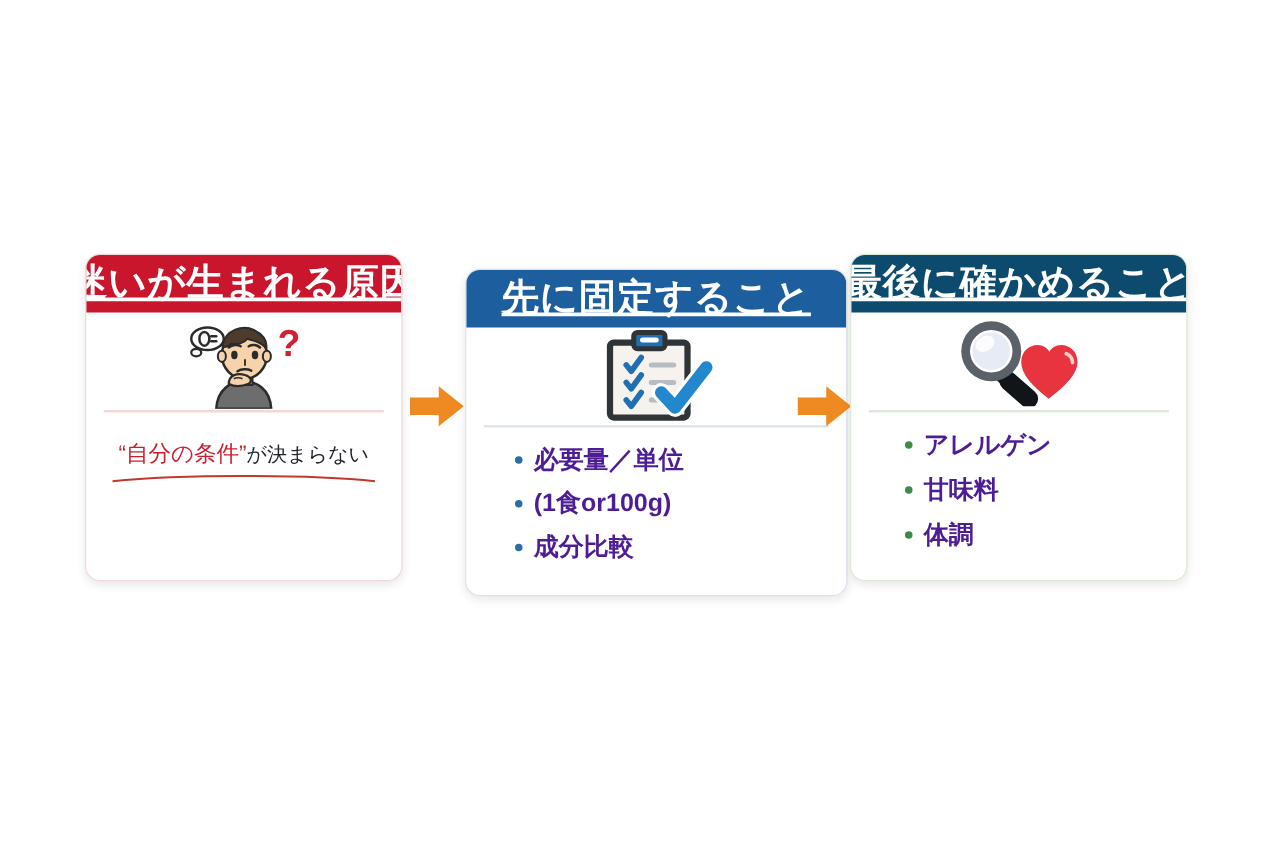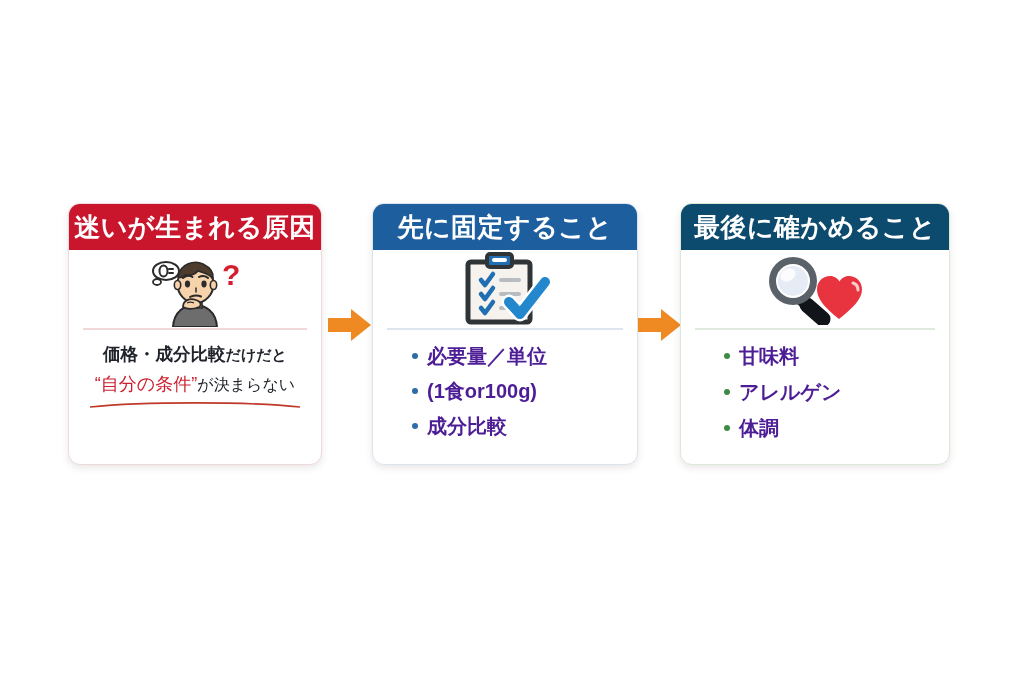--- a/index.html
+++ b/index.html
@@ -26,34 +26,35 @@
     position: absolute;
     top: 203px;
     height: 262px;
     background: #ffffff;
     border-radius: 12px;
     box-sizing: border-box;
     box-shadow: 0 3px 7px rgba(90, 70, 70, 0.13);
     overflow: hidden;
   }
   .card.c1 { left: 68px;  width: 254px; border: 1.5px solid #eedada; }
-  .card.c2 { left: 372px; width: 266px; border: 1.5px solid #dbe4ee; }
+  .card.c2 { left: 372px; width: 306px; border: 1.5px solid #dbe4ee; margin-top: 12px; }
   .card.c3 { left: 680px; width: 270px; border: 1.5px solid #dbe9d7; }
 
   .card-header {
     height: 46px;
     display: flex;
     align-items: center;
     justify-content: center;
     color: #ffffff;
-    font-size: 26px;
+    font-size: 30px;
     font-weight: bold;
     letter-spacing: 0.5px;
     line-height: 1;
     white-space: nowrap;
+    text-decoration: underline;
   }
   .card.c1 .card-header { background: #c9162c; }
   .card.c2 .card-header { background: #1c5e9e; }
   .card.c3 .card-header { background: #0c4a6e; }
 
   .card-body {
     position: relative;
     height: calc(100% - 46px);
     padding: 0;
   }
@@ -194,23 +195,20 @@
           <path d="M40 56 C40 49 47 47 53 49 C58 50.5 59 54 56 56 C51 58 45 59 40 56 Z" fill="#f7d3ac" stroke="#2b2b2b" stroke-width="1.8" stroke-linejoin="round"></path>
           <path d="M44 52 C46 51 49 51 51 52" stroke="#2b2b2b" stroke-width="1.2" fill="none"></path>
 
           <text x="79" y="34" font-family="'Liberation Sans', sans-serif" font-size="30" font-weight="bold" fill="#d51f30">?</text>
         </svg>
       </div>
 
       <div class="divider"></div>
 
       <div class="c1-text">
-        <div class="c1-line1">
-          <span>価格・成分比較</span><span class="small">だけだと</span>
-        </div>
         <div class="c1-line2">
           <span class="red">“自分の条件”</span><span class="tail">が決まらない</span>
         </div>
         <svg class="c1-underline" viewBox="0 0 214 8" preserveAspectRatio="none">
           <path d="M2 6 C55 0.5 160 0.5 212 6" stroke="#c0392b" stroke-width="1.6" fill="none"></path>
         </svg>
       </div>
     </div>
   </div>
 
@@ -272,20 +270,20 @@
 
           <path d="M76 66 C62 55 54 46 54 36.5 C54 28 60.5 23 67 23 C71.5 23 75 25.5 76.5 28.5
                    C78 25.5 81.5 23 86 23 C92.5 23 99 28 99 36.5 C99 46 90 55 76 66 Z" fill="#e8343f"></path>
           <path d="M90 30 C93 31 95 34 95 37" stroke="#ffffff" stroke-width="3" fill="none" stroke-linecap="round" opacity="0.75"></path>
         </svg>
       </div>
 
       <div class="divider"></div>
 
       <ul class="bullets">
+        <li>アレルゲン</li>
         <li>甘味料</li>
-        <li>アレルゲン</li>
         <li>体調</li>
       </ul>
     </div>
   </div>
 
 </div>
 
 </body></html>

